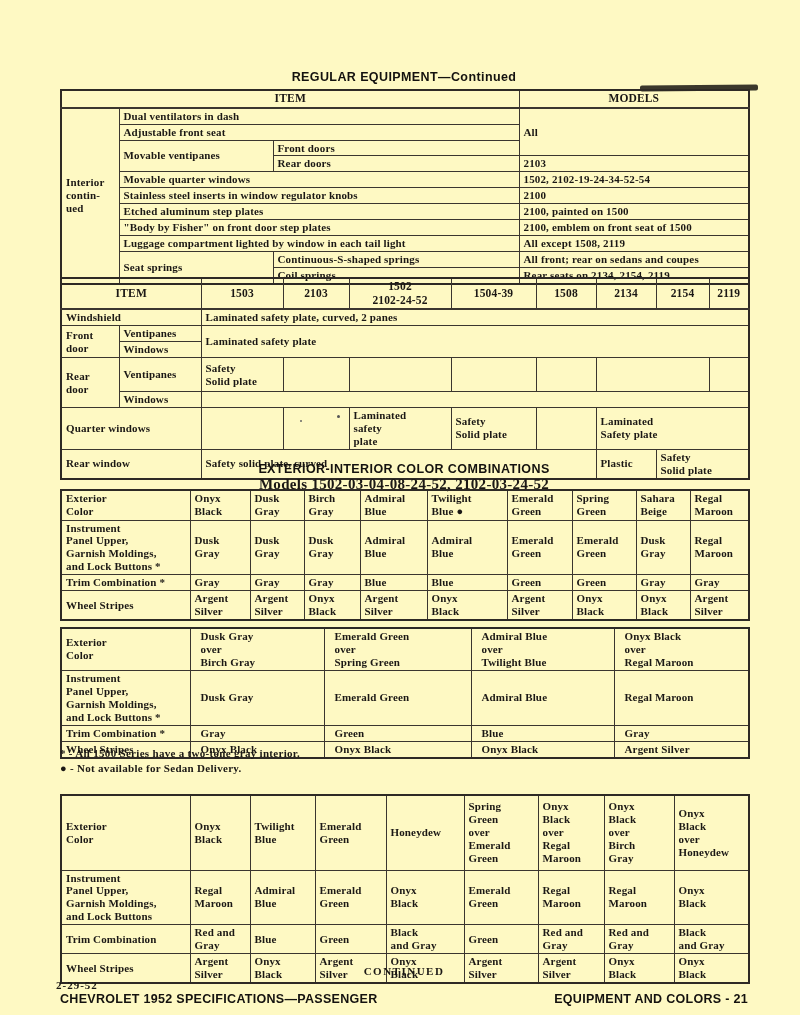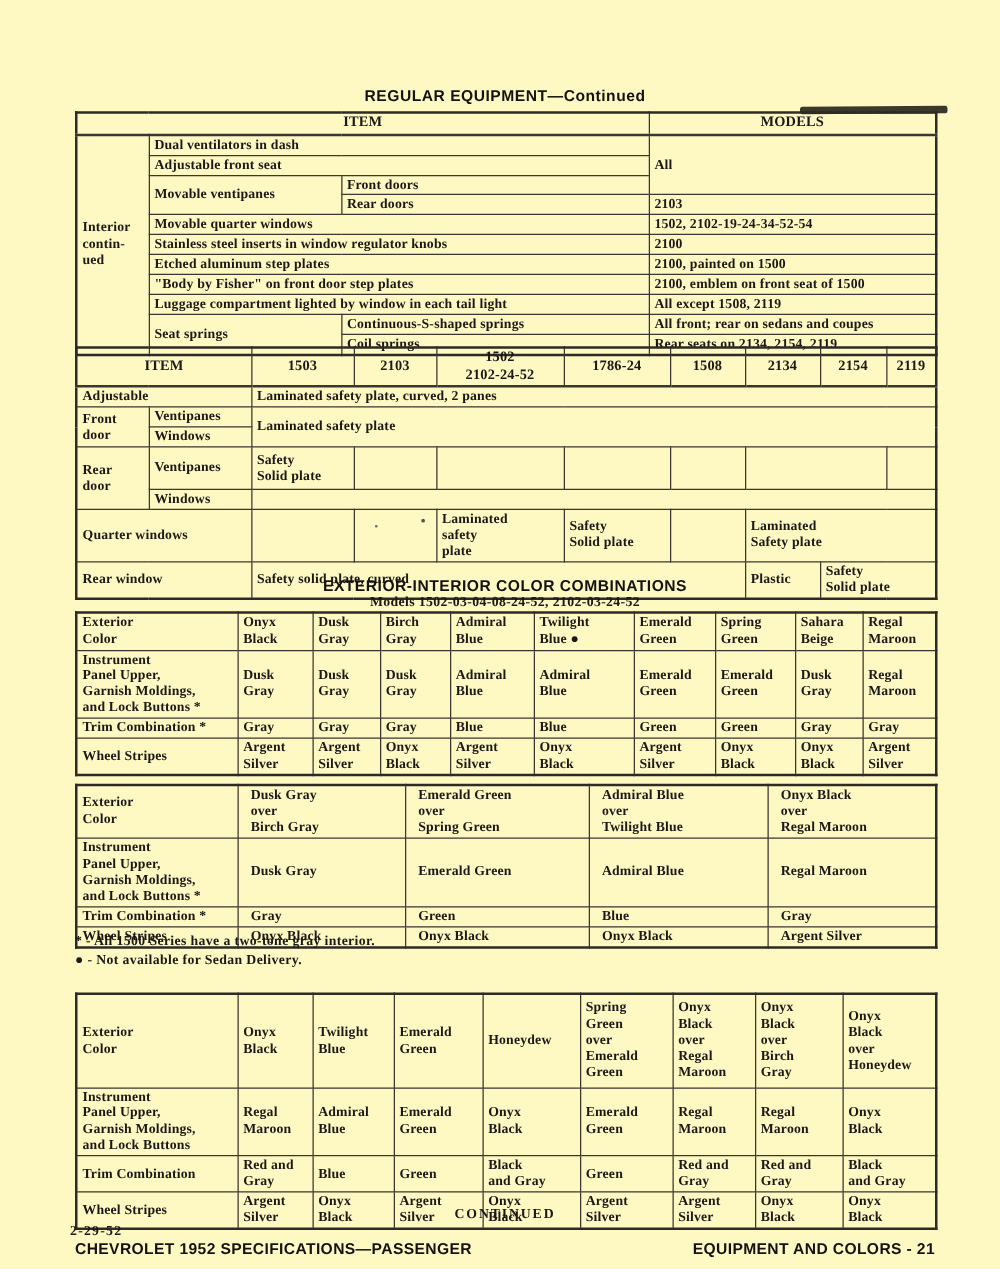--- a/index.html
+++ b/index.html
@@ -4,21 +4,21 @@
 <style>
   html,body{margin:0;padding:0;background:#e9e7e2;}
   .page{
     position:relative;width:800px;height:1015px;margin:0 auto;
     background:#fef9c3;overflow:hidden;
     font-family:"Liberation Serif",serif;color:#1b1815;
   }
   .abs{position:absolute;}
   .hsans{font-family:"Liberation Sans",sans-serif;font-weight:800;font-size:12.5px;
          letter-spacing:.4px;text-align:center;color:#14120f;}
-  .hserif{font-family:"Liberation Serif",serif;font-weight:bold;font-size:11px;
+  .hserif{font-family:"Liberation Serif",serif;font-weight:bold;font-size:15px;
           text-align:center;letter-spacing:.3px;}
   .sect-title{left:60px;width:688px;}
   table.t{border-collapse:collapse;table-layout:fixed;position:absolute;
           border:2px solid #2e2a25;}
   table.t td,table.t th{
     border:1px solid #3b362f;
     font:bold 11px/1.18 "Liberation Serif",serif;
     color:#1b1815;letter-spacing:.15px;
     padding:1px 4px;vertical-align:middle;
     white-space:pre-line;overflow:hidden;text-align:left;
@@ -129,28 +129,28 @@
         <col style="width:53px">
         <col style="width:40px">
       </colgroup>
     <tbody>
         <tr class="h27">
       <th colspan="2">ITEM</th>
       <th>1503</th>
       <th>2103</th>
       <th>1502
 2102-24-52</th>
-      <th>1786-24</th>
+      <th>1504-39</th>
       <th>1508</th>
       <th>2134</th>
       <th>2154</th>
       <th>2119</th>
     </tr>
     <tr class="h15">
-      <td colspan="2">Adjustable</td>
+      <td colspan="2">Windshield</td>
       <td colspan="8" class="c">Laminated safety plate, curved, 2 panes</td>
     </tr>
     <tr class="h14">
       <td rowspan="2">Front door</td>
       <td>Ventipanes</td>
       <td colspan="8" rowspan="2" class="c">Laminated safety plate</td>
     </tr>
     <tr class="h14">
       <td>Windows</td>
     </tr>

